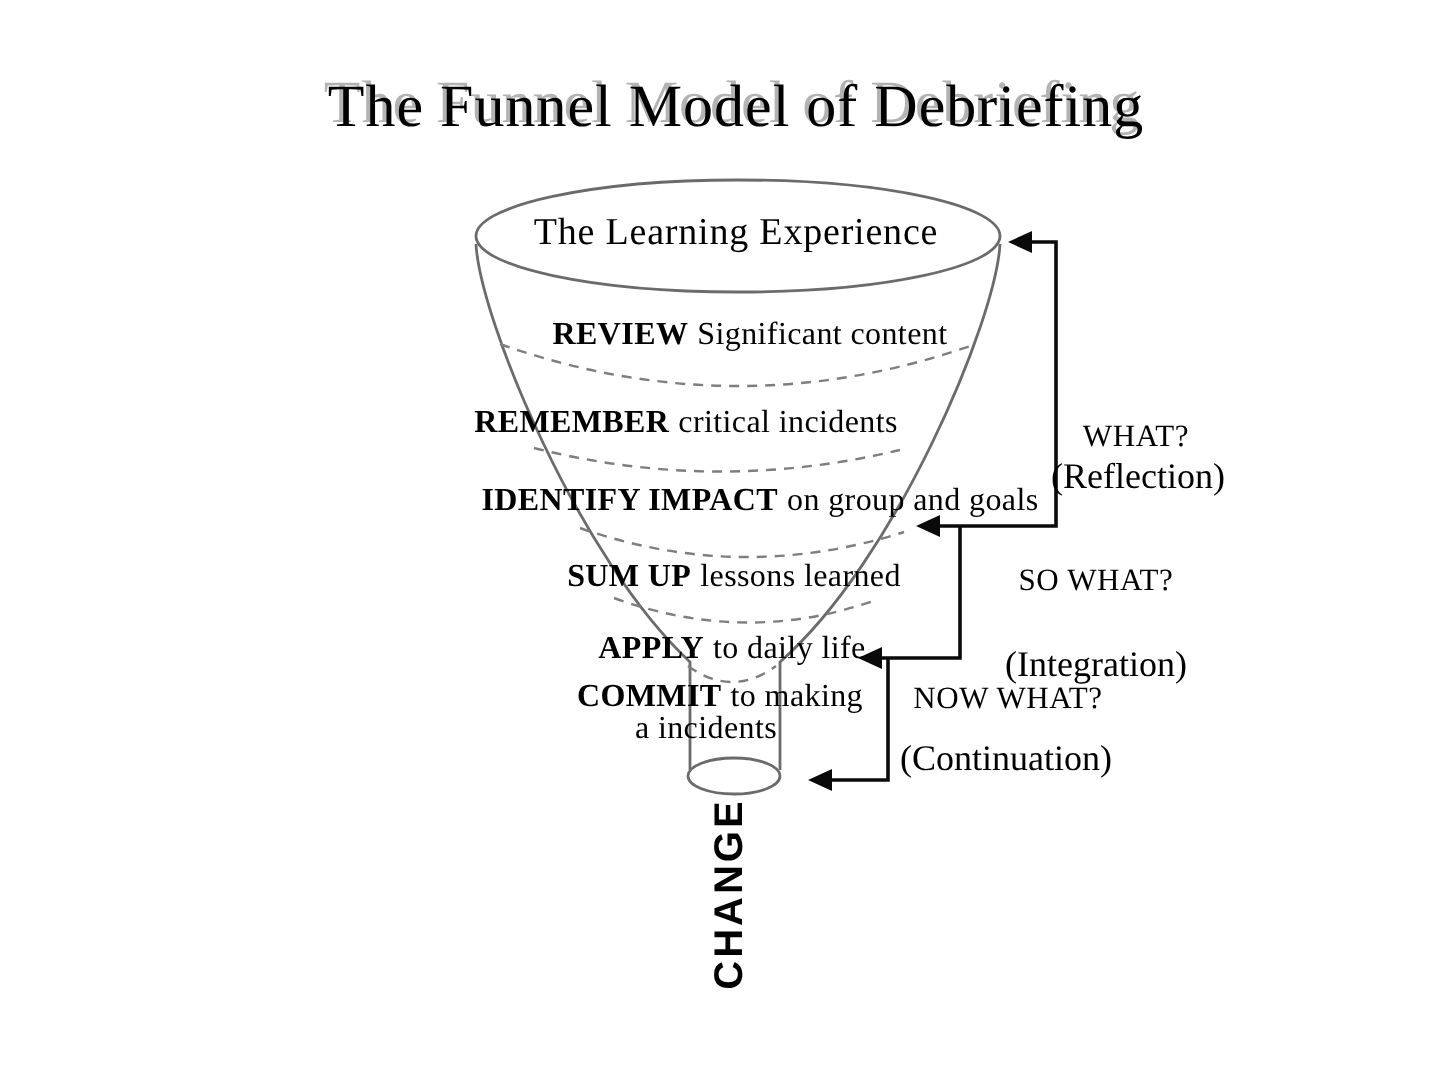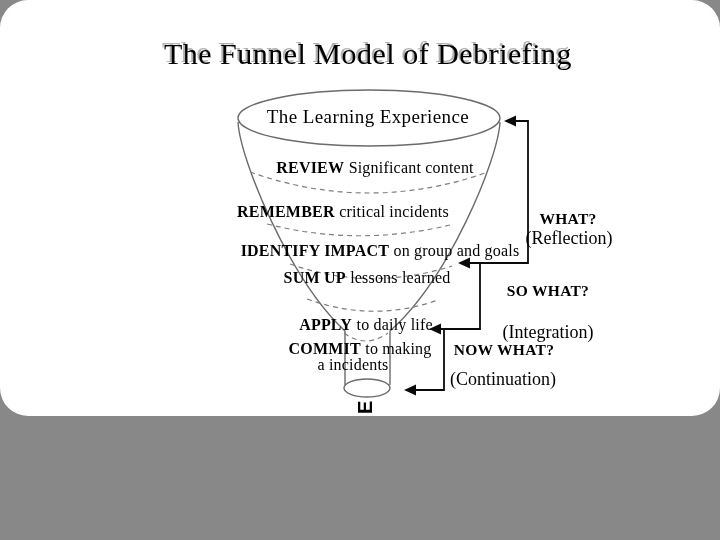--- a/index.html
+++ b/index.html
@@ -6,38 +6,37 @@
     --background:#ffffff;
     --text:#000000;
     --funnel_stroke:#6b6b6b;
     --dash_stroke:#7e7e7e;
     --arrow:#0a0a0a;
     --title_shadow:#b3b3b3;
   }
   html,body{margin:0;padding:0;background:#888;}
   .slide{
     position:relative;
-    width:720px;height:416px;
+    width:720px;height:540px;
     background:var(--background);
     overflow:hidden;
     font-family:"Liberation Serif", serif;
     color:var(--text);
-    border-radius:28px;
   }
   .abs{position:absolute;white-space:nowrap;line-height:1.12;}
   .cx{transform:translateX(-50%);}
   .title{
     font-size:30px;
     letter-spacing:.5px;
     text-shadow:-2px -2px 0 var(--title_shadow);
   }
   .top-label{font-size:19px;letter-spacing:.4px;}
   .level{font-size:16px;letter-spacing:.2px;}
   .level .kw{font-weight:bold;margin-right:.28em;}
-  .stage-q{font-size:15.5px;font-weight:bold;letter-spacing:.3px;}
+  .stage-q{font-size:15.5px;font-weight:normal;letter-spacing:.3px;}
   .stage-p{font-size:18px;}
   .outlet{
     font-family:"Liberation Sans", sans-serif;
     font-weight:bold;font-size:20px;letter-spacing:1.5px;
     transform:translate(-50%,-50%) rotate(-90deg);
   }
   svg{position:absolute;left:0;top:0;}
   .fline{fill:none;stroke:var(--funnel_stroke);stroke-width:1.4;}
   .ffill{fill:#ffffff;stroke:var(--funnel_stroke);stroke-width:1.4;}
   .dash{fill:none;stroke:var(--dash_stroke);stroke-width:1.2;stroke-dasharray:5 4;}
@@ -86,21 +85,21 @@
 
   <div class="abs cx level" style="left:375px;top:159px;">
     <span class="kw">REVIEW</span><span>Significant content</span>
   </div>
   <div class="abs cx level" style="left:343px;top:203px;">
     <span class="kw">REMEMBER</span><span>critical incidents</span>
   </div>
   <div class="abs cx level" style="left:380px;top:242px;">
     <span class="kw">IDENTIFY IMPACT</span><span>on group and goals</span>
   </div>
-  <div class="abs cx level" style="left:367px;top:269px;">
+  <div class="abs cx level" style="left:367px;top:280px;">
     <span class="kw">SUM UP</span><span>lessons learned</span>
   </div>
   <div class="abs cx level" style="left:366px;top:316px;">
     <span class="kw">APPLY</span><span>to daily life</span>
   </div>
   <div class="abs cx level" style="left:360px;top:340px;">
     <span class="kw">COMMIT</span><span>to making</span>
   </div>
   <div class="abs cx level" style="left:353px;top:356px;">a incidents</div>
 

